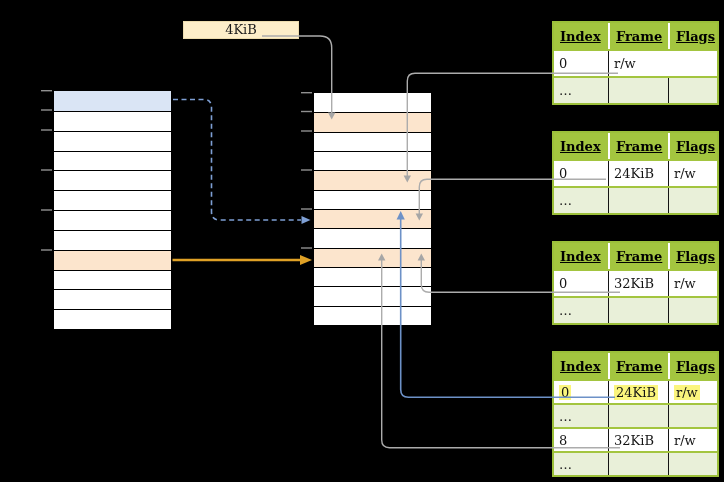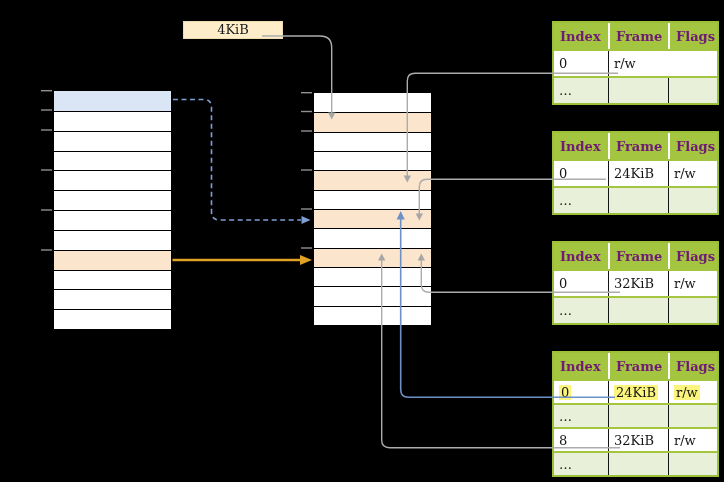--- a/index.html
+++ b/index.html
@@ -15,34 +15,34 @@
     display:grid;
   }
   .mem .mrow{border-top:1.2px solid #000;background:#fff;}
   .mem .mrow:first-child{border-top:none;}
   .mem .mrow.blue{background:#dae5f5;}
   .mem .mrow.orange{background:#fce5cd;}
   #vm{left:53px;top:90px;height:240px;grid-template-rows:repeat(12,1fr);}
   #pm{left:313px;top:92px;height:234px;grid-template-rows:repeat(12,1fr);}
   
   .label4{
-    position:absolute;left:183px;top:21px;width:100px;height:18px;
+    position:absolute;left:183px;top:21px;width:116px;height:18px;
     background:#fdeec9;border:1px solid #ecdcae;box-sizing:border-box;
     text-align:center;font-size:13px;line-height:16px;color:#1a1a1a;
   }
   
   .pt{
     position:absolute;left:552px;width:167px;
     border:2px solid #9cc03a;background:#a3c53f;box-sizing:border-box;
     font-size:13px;
   }
   .pt .hdr{display:grid;grid-template-columns:54px 60px 49px;height:26px;background:#a3c53f;}
   .pt .hdr .c{
-    color:#701a75;font-weight:bold;display:flex;align-items:center;
-    padding-left:6px;border-left:2px solid #fff;box-sizing:border-box;overflow:hidden;
+    color:#000000;font-weight:bold;display:flex;align-items:center;
+    padding-left:6px;border-left:2px solid #fff;box-sizing:border-box;overflow:hidden;text-decoration:underline;
   }
   .pt .hdr .c:first-child{border-left:none;}
   .pt .row{
     display:grid;grid-template-columns:54px 60px 49px;height:27px;
     border-top:2px solid #a3c53f;background:#fff;box-sizing:border-box;
   }
   .pt.pt4 .row{height:24px;}
   .pt .row .c{
     display:flex;align-items:center;padding-left:5px;color:#141414;
     border-left:1px solid #141414;box-sizing:border-box;overflow:hidden;

